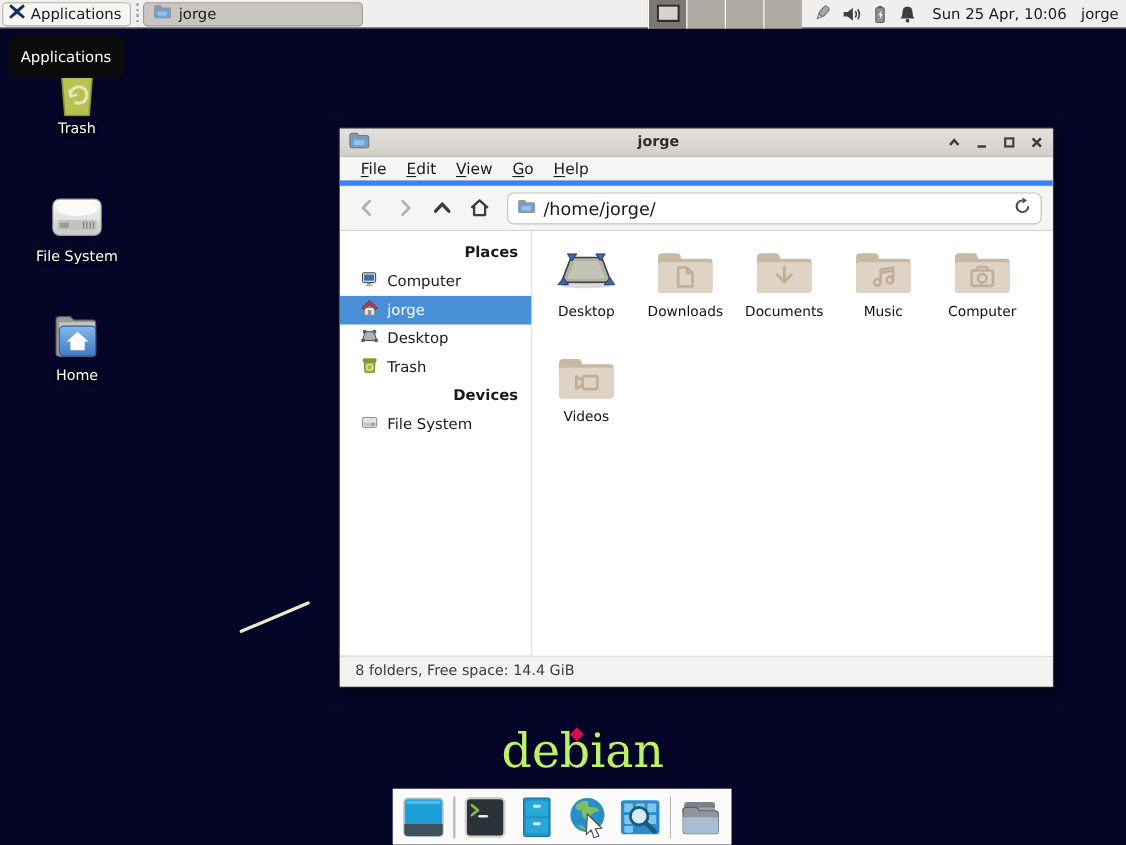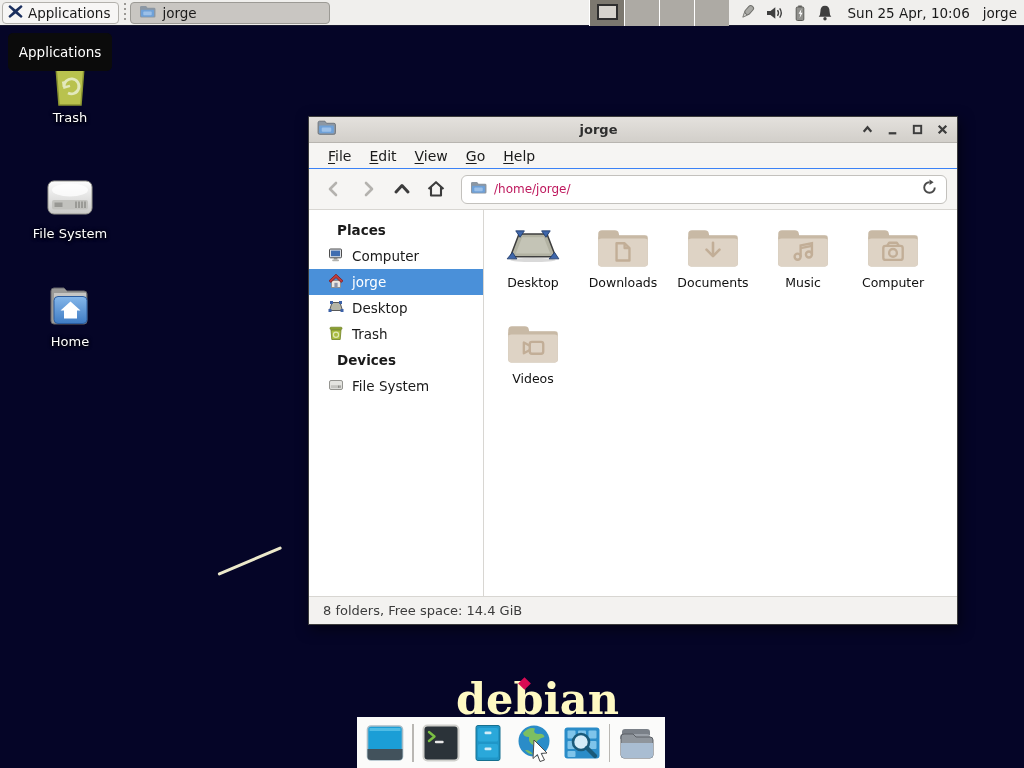--- a/index.html
+++ b/index.html
@@ -38,48 +38,48 @@
   .dicon svg { display:block; margin:0 auto; }
   .dicon .dlabel { margin-top:4px; color:#fff; font-size:13px; text-shadow:0 1px 3px #000, 0 0 4px #000; }
   .dicon-trash { top:56px; }
   .dicon-fs { top:174px; }
   .dicon-home { top:282px; }
 
   .stray-line { position:absolute; left:218px; top:573px; width:69px; height:3px; background:#ece9cb;
                 transform:rotate(-23deg); transform-origin:left center; border-radius:2px; z-index:5; }
 
   
-  .debian { position:absolute; left:456px; top:674px; font-family:"DejaVu Serif","Liberation Serif",serif;
-            font-size:43px; color:#fef9c3; letter-spacing:0px;font-weight:bold; }
+  .debian { position:absolute; left:456px; top:658px; font-family:"DejaVu Serif","Liberation Serif",serif;
+            font-size:43px; color:#bef264; letter-spacing:0px; }
   .debian .dot { position:absolute; left:64px; top:5px; width:9px; height:9px; background:#d70a53;
                  transform:rotate(45deg); }
 
   
   .window { position:absolute; left:308px; top:116px; width:650px; height:509px;
             background:#f5f4f2; border:1px solid #3c3c3c; border-radius:1px;
             box-shadow:2px 4px 14px rgba(0,0,0,0.55); z-index:10; display:flex; flex-direction:column; }
   .titlebar { height:26px; background:linear-gradient(#e4e1dd,#d2cfca); border-bottom:1px solid #b8b5b0;
               display:flex; align-items:center; padding:0 8px; gap:6px; }
   .titlebar .title { flex:1; text-align:center; font-weight:bold; font-size:13px; color:#2e2e2e; }
   .winbtns { display:flex; gap:12px; align-items:center; }
   .winbtns span { display:flex; }
-  .menubar { height:26px; background:#f6f5f3; border-bottom:1px solid #3b82f6;
+  .menubar { height:26px; background:#f6f5f3; border-bottom:5px solid #3b82f6;
              display:flex; align-items:center; padding-left:10px; font-size:14px; color:#1a1a1a; }
   .menubar .menu-item { padding:3px 9px; }
   .toolbar { height:41px; background:#f6f5f3; border-bottom:1px solid #d8d6d2;
              display:flex; align-items:center; padding:0 10px; gap:4px; }
   .tool-btn { width:30px; height:30px; display:flex; align-items:center; justify-content:center; border-radius:4px; }
   .pathbar { flex:1; height:29px; margin-left:6px; background:#fff; border:1px solid #c3c1bd;
              border-radius:6px; display:flex; align-items:center; padding:0 8px; gap:7px; }
-  .pathbar .path-text { flex:1; font-size:12px; color:#be185d; }
+  .pathbar .path-text { flex:1; font-size:16px; color:#0f172a; }
 
   .win-body { flex:1; display:flex; min-height:0; }
   .sidebar { width:175px; background:#fff; border-right:1px solid #d8d6d2; padding-top:7px;
              font-size:13.5px; color:#1a1a1a; }
-  .side-header { font-weight:bold; padding:5px 28px; }
+  .side-header { font-weight:bold; padding:5px 12px;text-align:right; }
   .side-item { display:flex; align-items:center; gap:8px; padding:4px 6px 4px 19px; height:26px; }
   .side-item svg { flex:0 0 auto; }
   .side-item.selected { background:#4a90d9; color:#fff; }
   .fileview { flex:1; background:#fff; position:relative; padding:14px 0 0 4px;
               display:flex; flex-wrap:wrap; align-content:flex-start; }
   .file-item { width:90px; height:96px; text-align:center; }
   .file-item svg { display:block; margin:0 auto; }
   .file-item .flabel { margin-top:5px; font-size:12.5px; color:#111; }
   .statusbar { height:28px; background:#f3f2f0; border-top:1px solid #d8d6d2; display:flex;
                align-items:center; padding-left:14px; font-size:13px; color:#3c3c3c; }

